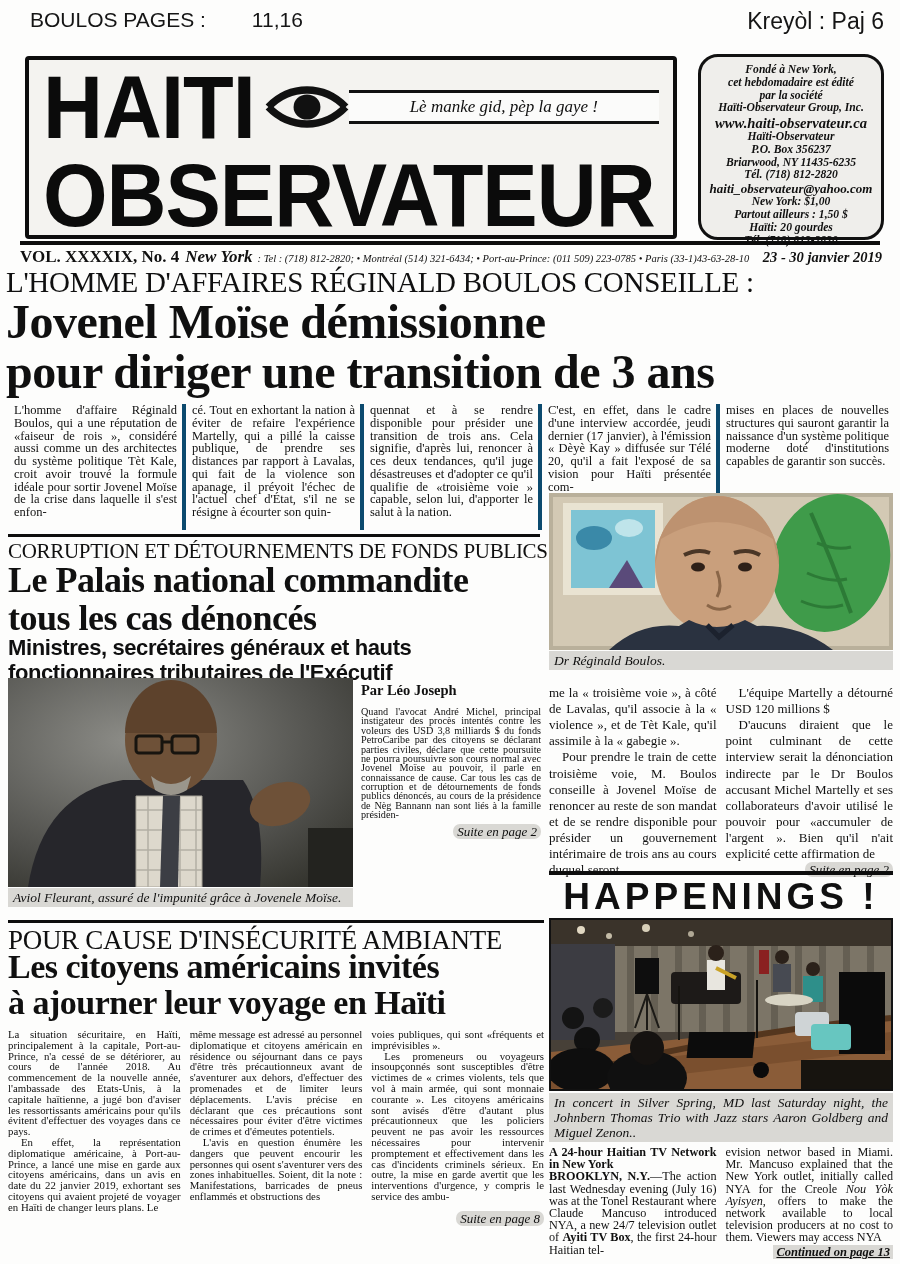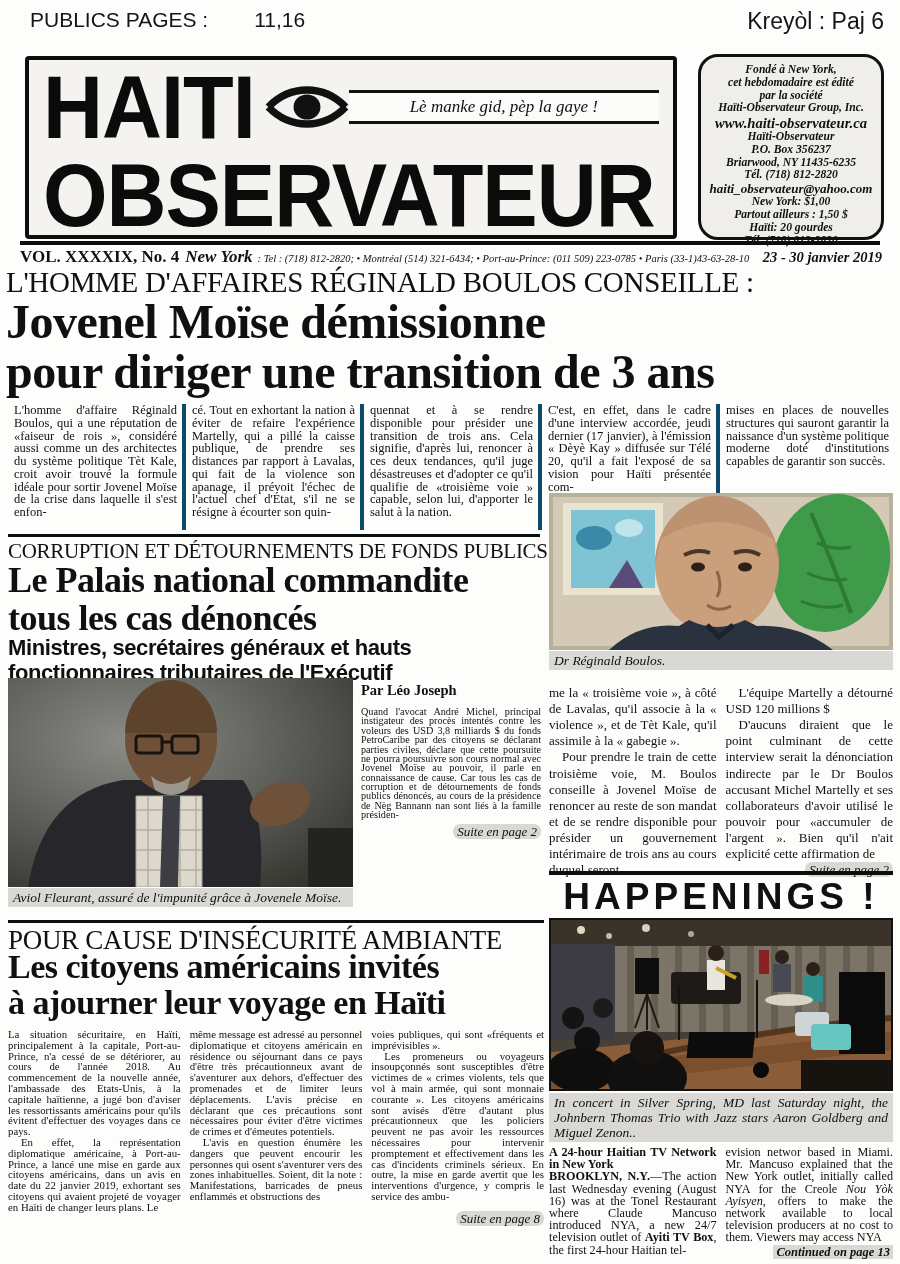--- a/index.html
+++ b/index.html
@@ -80,38 +80,38 @@
     font-family:"Liberation Sans", sans-serif; font-weight:bold; font-size:37px; letter-spacing:4px; white-space:nowrap; }
   .concert { left:549px; top:918px; width:344px; height:173px; border:2px solid #111; overflow:hidden; background:#2a2420; }
   .happ-cap { left:549px; top:1093px; width:344px; text-align:justify; }
   .happ-cols { left:549px; top:1146px; width:344px; display:flex; }
   .happ-col { flex:1; font-size:12.2px; line-height:1.0; text-align:justify; }
   .happ-col + .happ-col { margin-left:9px; }
   .happ-head { font-weight:bold; }
   .bold { font-weight:bold; }
   .ital { font-style:italic; }
   .continued { font-style:italic; font-weight:bold; font-size:12.5px; text-align:right; margin-top:2px; }
-  .continued span { background:#d9d8d4; padding:0 3px; }
+  .continued span { background:#d9d8d4; padding:0 3px;text-decoration:underline; }
 
   
   .insec-kicker { left:8px; top:925px; font-size:27px; }
   .insec-headline { left:8px; top:949px; font-size:34px; }
   .insec-cols { left:8px; top:1029px; width:536px; height:235px; display:flex; }
   .insec-col { flex:1; font-size:10.8px; line-height:1.0; text-align:justify; }
   .insec-col + .insec-col { margin-left:9px; }
   .insec-suite { margin-top:10px; }
 </style>
 </head>
 <body>
 
 <div class="page">
 
   <div class="abs topbar">
     <div class="pages">
-      <span>PUBLICS PAGES :</span><span>11,16</span>
+      <span>BOULOS PAGES :</span><span>11,16</span>
     </div>
     <div class="kreyol">Kreyòl : Paj  6</div>
   </div>
 
   <div class="abs mast-left">
     <div class="mast-row1">
       <div class="mast-title">HAITI</div>
       <div class="eye-wrap">
         <span style="display:inline-block; line-height:0;">
           <svg width="84" height="54" viewBox="0 0 100 62">
@@ -302,21 +302,21 @@
       <circle cx="96" cy="128" r="17" fill="#151210"></circle>
       <rect x="250" y="140" width="90" height="29" fill="#17140f"></rect>
       <circle cx="210" cy="150" r="8" fill="#0a0a0a"></circle>
     </svg>
   </div>
   <div class="abs caption happ-cap">In concert in Silver Spring, MD  last Saturday night, the Johnbern Thomas Trio with Jazz stars Aaron Goldberg  and Miguel Zenon..</div>
 
   <div class="abs happ-cols">
     <div class="happ-col">
       <div class="happ-head">A 24-hour Haitian TV Network in New York</div>
-      <div><span class="bold">BROOKLYN, N.Y.</span><span>—The action last Wednesday evening (August 16) was at the Tonel Restaurant where Claude Mancuso introduced NYA, a new 24/7 television outlet of </span><span class="bold">Ayiti TV Box</span><span>, the first 24-hour Haitian tel-</span></div>
+      <div><span class="bold">BROOKLYN, N.Y.</span><span>—The action last Wednesday evening (July 16) was at the Tonel Restaurant where Claude Mancuso introduced NYA, a new 24/7 television outlet of </span><span class="bold">Ayiti TV Box</span><span>, the first 24-hour Haitian tel-</span></div>
     </div>
     <div class="happ-col">
       <div><span>evision networ based in Miami. Mr. Mancuso explained that the New York outlet, initially called NYA for the Creole </span><span class="ital">Nou Yòk Ayisyen</span><span>, offers to make the network available to local television producers at no cost to them. Viewers may access NYA</span></div>
       <div class="continued"><span>Continued on page 13</span></div>
     </div>
   </div>
 
   <div class="abs rule" style="left:8px; top:920px; width:536px; height:3px;"></div>
   <div class="abs headline insec-headline">
     <div>Les citoyens américains invités</div>

